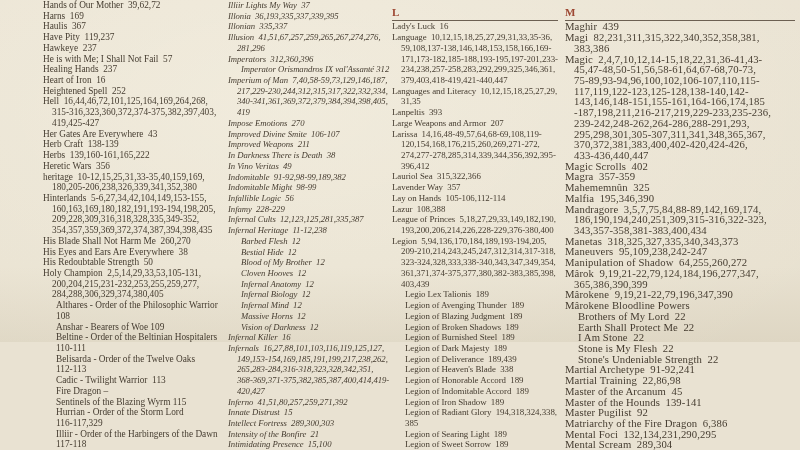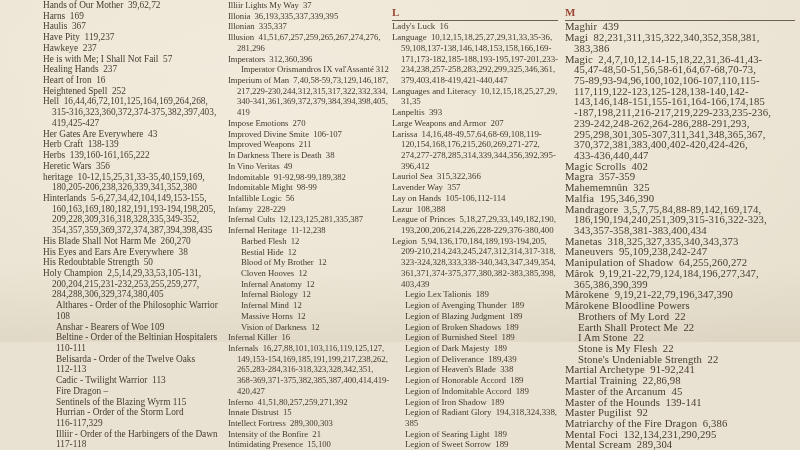--- a/index.html
+++ b/index.html
@@ -11,21 +11,21 @@
     position: relative; width: 800px; height: 342px;
     font-family: "Liberation Serif", "DejaVu Serif", serif;
     color: #453c30;
     background:
       radial-gradient(ellipse 900px 500px at 35% 30%, rgba(255,252,240,0.35), rgba(255,252,240,0) 70%),
       linear-gradient(180deg, #eae3d3 0%, #e8e1d0 78%, #ded6c3 100%);
   }
   .col { position: absolute; top: 0; white-space: pre; }
   .col .line { overflow: visible; }
   .col0 { left: 43px;  width: 182px; font-size: 9.3px;  line-height: 10.72px; }
-  .col1 { left: 228px; width: 160px; font-size: 8.7px;  line-height: 10.72px; letter-spacing: -0.05px; }
+  .col1 { left: 228px; width: 160px; font-size: 8.7px;  line-height: 10.72px; letter-spacing: -0.05px; font-style: italic; }
   .col2 { left: 392px; width: 166px; font-size: 8.9px;  line-height: 10.72px; letter-spacing: -0.05px; }
   .col3 { left: 565px; width: 230px; font-size: 10.7px; line-height: 10.72px; letter-spacing: 0.1px; }
   .i1 { padding-left: 9px; }
   .i2 { padding-left: 13px; }
   .colheader {
     box-sizing: border-box; height: 21.4px; padding-top: 6px;
     color: #9d4732; font-weight: bold; font-size: 11px; line-height: 13px;
     border-bottom: 1.2px solid #6c6052;
   }
 </style>

